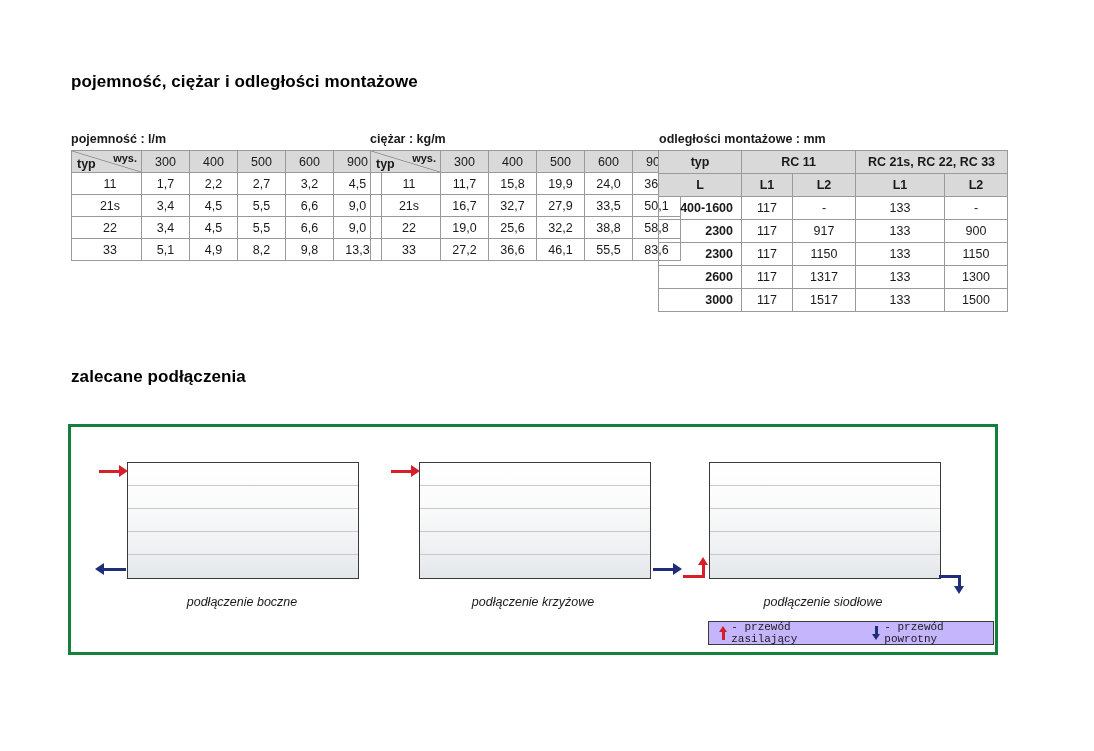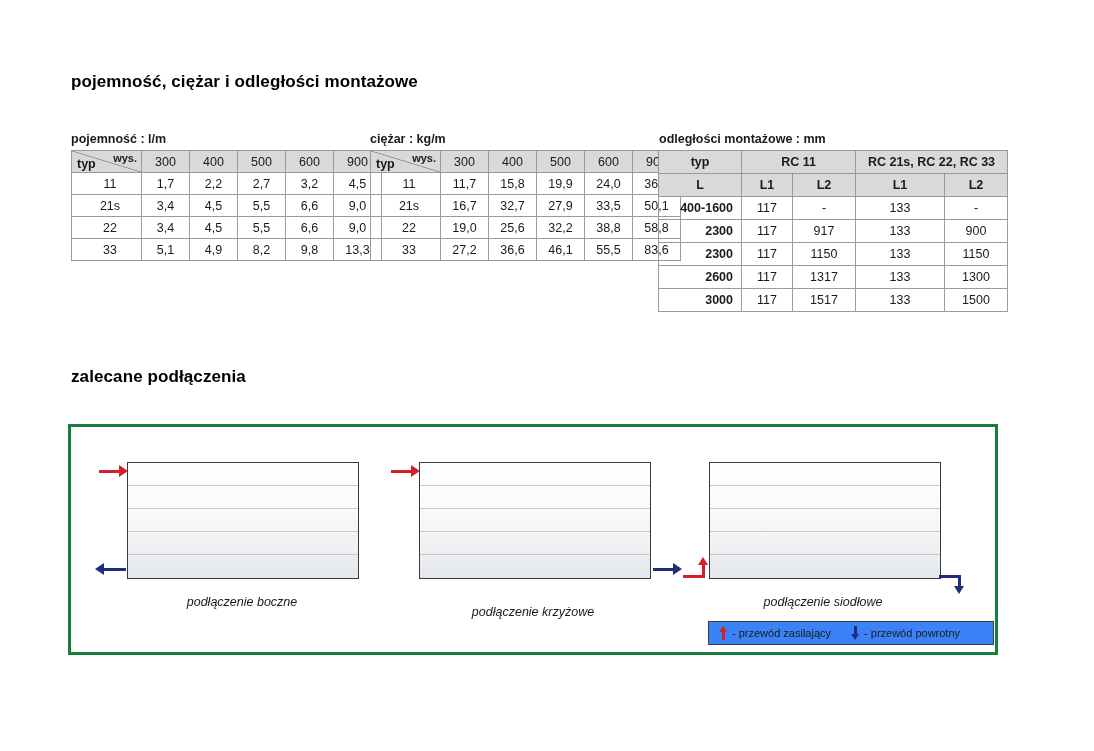--- a/index.html
+++ b/index.html
@@ -146,21 +146,21 @@
 
   .diag-label {
     position: absolute;
     font-size: 12.5px;
     font-style: italic;
     color: #1a1a1a;
     text-align: center;
     width: 260px;
   }
   #lbl-1 { left: 41px; top: 168px; }
-  #lbl-2 { left: 332px; top: 168px; margin-top: 10px; }
+  #lbl-2 { left: 332px; top: 168px; }
   #lbl-3 { left: 622px; top: 168px; }
 
   
   .arrow { position: absolute; }
   .arr-h {
     height: 3px;
   }
   .arr-red  { background: #d4202a; }
   .arr-blue { background: #1f2d7a; }
   .head {
@@ -172,27 +172,28 @@
   .head-l { border-top: 6px solid transparent; border-bottom: 6px solid transparent; }
 
   
   #legend {
     position: absolute;
     left: 637px;
     top: 194px;
     width: 286px;
     height: 24px;
     border: 1px solid #3a3a3a;
-    background: #3b82f6;
+    background: #c4b5fd;
     font-size: 11px;
     display: flex;
     align-items: center;
     gap: 6px;
     padding-left: 10px;
     box-sizing: border-box;
+    font-family: Liberation Mono, monospace;
   }
   #legend .lg-item { display: flex; align-items: center; gap: 4px; }
   .up-arrow-red, .down-arrow-blue {
     position: relative;
     width: 9px;
     height: 14px;
     display: inline-block;
   }
   .up-arrow-red::before {
     content:"";

